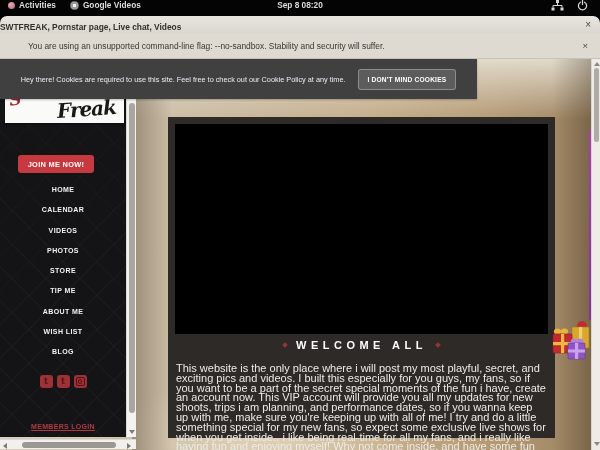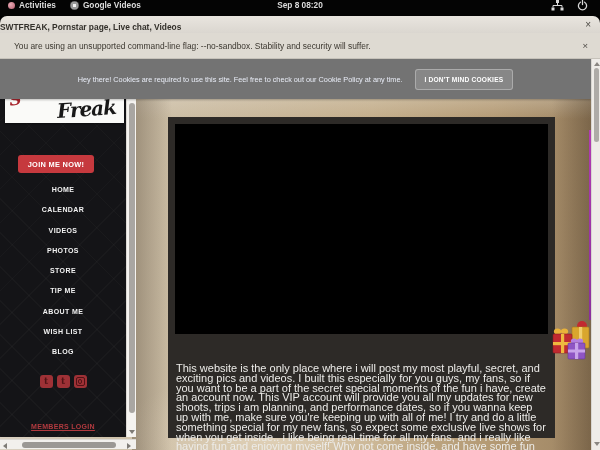--- a/index.html
+++ b/index.html
@@ -23,40 +23,40 @@
   
   .titlebar { position:absolute; left:0; top:16px; width:600px; height:23px;
               background:linear-gradient(#e9e5df,#d6d2cb); border-radius:7px 7px 0 0;
               border-bottom:1px solid #bab6af; display:flex; align-items:center; justify-content:flex-start; }
   .win-title { font-size:8.4px; color:#33302b; font-weight:600; }
   .win-close { position:absolute; right:9px; top:3px; font-size:10px; color:#4d4a45; cursor:default; }
 
   
   .infobar { position:absolute; left:0; top:33px; width:600px; height:26px; background:#dedad2;
              border-bottom:1px solid #c6c2ba; display:flex; align-items:center; }
-  .infobar .msg { font-size:8.4px; color:#3b372f; padding-left:14px; }
+  .infobar .msg { font-size:8.4px; color:#3b372f; padding-left:28px; }
   .info-close { position:absolute; right:12px; font-size:9.5px; color:#4d4a45; cursor:default; }
 
   
   .page { position:absolute; left:0; top:59px; width:600px; height:391px; overflow:hidden; background:#c9b492; }
   .bg-photo { position:absolute; inset:0;
       background:
         radial-gradient(ellipse 220px 90px at 45% 96%, rgba(245,232,210,.55), rgba(245,232,210,0) 70%),
         linear-gradient(90deg, #d9d0c1 0%, #cfc3ad 18%, #c9b89c 40%, #c3ad8a 62%, #b49a74 82%, #9a8160 100%),
         #c9b492;
   }
   .bg-topglow { position:absolute; left:0; top:0; width:600px; height:60px;
       background:linear-gradient(#e2dacb, rgba(226,218,203,0)); }
   .bg-leftshadow { position:absolute; left:132px; top:0; width:40px; height:391px;
       background:linear-gradient(90deg, rgba(70,55,38,.38), rgba(70,55,38,0)); }
   .bg-rightshadow { position:absolute; left:552px; top:0; width:40px; height:391px;
       background:linear-gradient(90deg, rgba(60,45,28,0), rgba(60,45,28,.35)); }
 
   
-  .cookiebar { position:absolute; left:0; top:0; width:591px; height:40px; background:#737373;
+  .cookiebar { position:absolute; left:0; top:0; width:477px; height:40px; background:#404040;
                box-shadow:0 1px 2px rgba(0,0,0,.25); display:flex; align-items:center; justify-content:center;
                gap:12px; z-index:30; }
   .cookie-msg { font-size:7.3px; color:#e9edf7; }
   .cookie-btn { font-family:"Liberation Sans",sans-serif; font-size:6.6px; font-weight:700; color:#fff;
                 background:rgba(255,255,255,.15); border:1px solid rgba(255,255,255,.3); border-radius:3px;
                 padding:6px 9px; letter-spacing:.2px; cursor:pointer; }
 
   
   .sidebar { position:absolute; left:0; top:0; width:126px; height:378px; background:#141417; z-index:10;
       background-image:
@@ -211,20 +211,23 @@
       <div class="sb-varrow"></div>
     </div>
     <div class="sb-hscroll">
       <div class="sb-harrow-l"></div>
       <div class="sb-hthumb"></div>
       <div class="sb-harrow-r"></div>
     </div>
 
     <div class="main-panel">
       <div class="video"></div>
+      <div class="welcome">
+        <i class="dia"></i><span>WELCOME ALL</span><i class="dia"></i>
+      </div>
       <p class="about">This website is the only place where i will post my most playful, secret, and exciting pics and videos. I built this especially for you guys, my fans, so if you want to be a part of the secret special moments of the fun i have, create an account now. This VIP account will provide you all my updates for new shoots, trips i am planning, and performance dates, so if you wanna keep up with me, make sure you're keeping up with all of me! I try and do a little something special for my new fans, so expect some exclusive live shows for when you get inside.. i like being real-time for all my fans, and i really like having fun and enjoying myself! Why not come inside, and have some fun with me?</p>
     </div>
 
     <div class="gift-string"></div>
     <div class="gifts">
       <svg width="42" height="56" viewBox="0 0 42 56">
         <circle cx="30" cy="9" r="5" fill="#c22a30"></circle>
         <rect x="20" y="10" width="17" height="21" rx="1" fill="#d9a62e" stroke="#a87a1d" stroke-width="0.6"></rect>
         <rect x="27" y="10" width="3.2" height="21" fill="#f1cf6e"></rect>
         <ellipse cx="5.5" cy="14.5" rx="3.6" ry="3" fill="#e9b23a"></ellipse>

